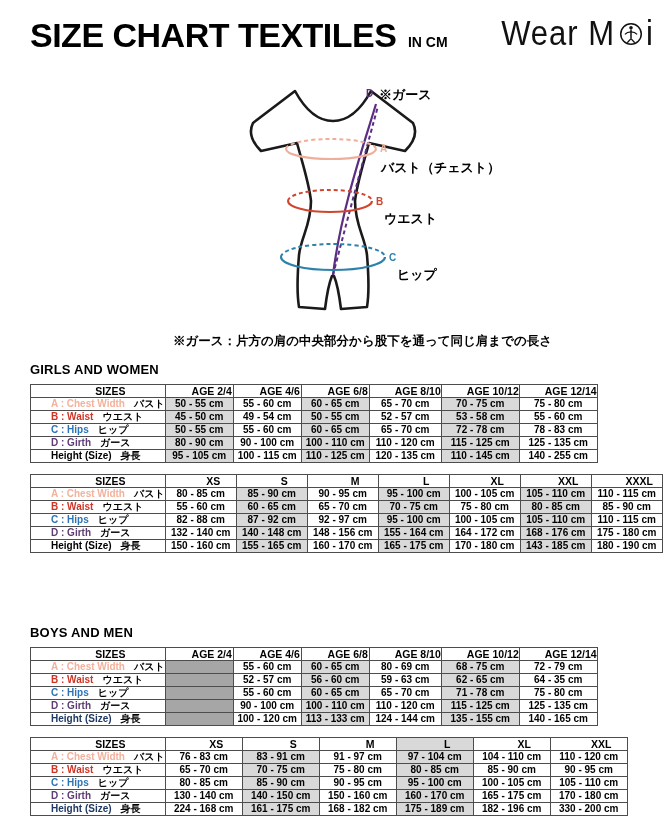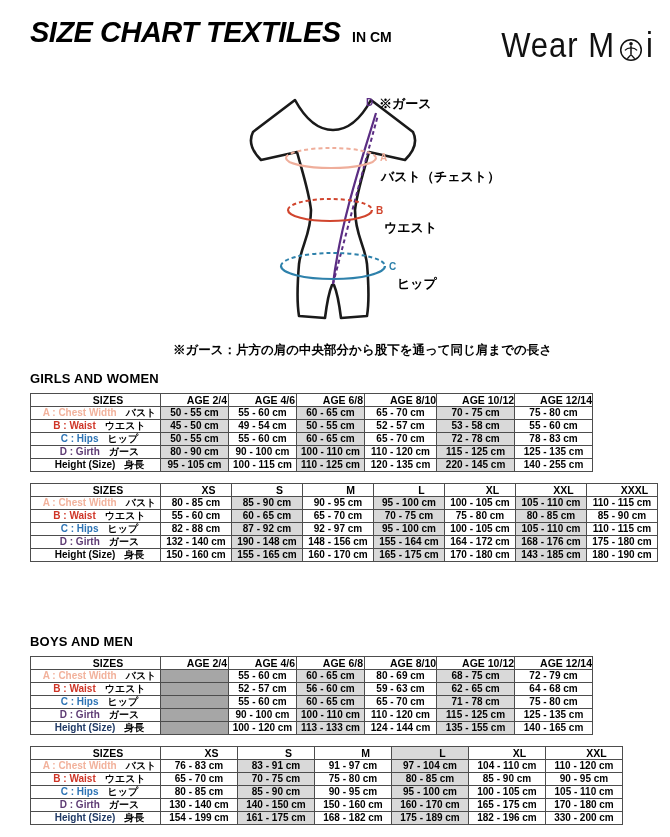--- a/index.html
+++ b/index.html
@@ -2,44 +2,44 @@
 <html><head>
 <meta charset="utf-8">
 <style>
   * { margin:0; padding:0; box-sizing:border-box; }
   body {
     width:670px; height:837px; background:#ffffff; color:#000;
     font-family:"Liberation Sans", sans-serif; overflow:hidden;
   }
   .hdr { display:flex; justify-content:space-between; align-items:flex-start; padding:16px 16px 0 30px; }
   .title-wrap { white-space:nowrap; }
-  .title { display:inline; font-size:29px; font-weight:bold; letter-spacing:-0.5px;font-style:italic; }
+  .title { display:inline; font-size:34px; font-weight:bold; letter-spacing:-0.5px; }
   .unit { display:inline; font-size:14px; font-weight:bold; margin-left:7px; }
-  .logo { display:flex; align-items:flex-end; margin-top:12px; }
+  .logo { display:flex; align-items:flex-start; margin-top:0; }
   .logo span { font-size:31px; font-weight:400; letter-spacing:1px; color:#111;
     transform:scaleY(1.12); display:inline-block; }
   .logo svg { margin:2px 1px 0 2px; }
 
   .diagram { position:relative; height:250px; margin-top:24px; }
   .diagram svg { position:absolute; left:183px; top:0; }
 
   .note { text-align:center; font-size:12.5px; font-weight:bold; padding-left:55px; margin-top:4px; }
 
   .section-heading { font-size:13px; font-weight:bold; letter-spacing:0.2px; margin-left:30px; }
   .gh { margin-top:12px; margin-bottom:7px; }
   .bh { margin-top:72px; margin-bottom:7px; }
 
   table { border-collapse:collapse; table-layout:fixed; margin-left:30px; }
   .tbl-gap { margin-top:11px; }
   th, td {
     border:1px solid #4d4d4d; font-size:10px; font-weight:bold; text-align:center;
     height:13px; line-height:12px; padding:0; white-space:nowrap; overflow:hidden;
   }
   th { font-size:10.5px; background:#ffffff;padding-left:25px; }
-  td.lbl { text-align:center; padding-left:8px; background:#ffffff; }
+  td.lbl { text-align:left; padding-left:20px; background:#ffffff; }
   .jp { color:#000; margin-left:9px; }
   .shade { background:#d9d9d9 !important; }
   .dark { background:#a6a6a6 !important; }
 </style>
 </head>
 <body>
 
 <div class="hdr">
   <div class="title-wrap">
     <h1 class="title">SIZE CHART TEXTILES</h1>
@@ -154,21 +154,21 @@
         <td>110 - 120 cm</td>
         <td class="shade">115 - 125 cm</td>
         <td>125 - 135 cm</td>
       </tr>
       <tr>
         <td class="lbl"><span style="color: rgb(0, 0, 0);">Height (Size)</span><span class="jp">身長</span></td>
         <td class="shade">95 - 105 cm</td>
         <td>100 - 115 cm</td>
         <td class="shade">110 - 125 cm</td>
         <td>120 - 135 cm</td>
-        <td class="shade">220 - 145 cm</td>
+        <td class="shade">110 - 145 cm</td>
         <td>140 - 255 cm</td>
       </tr>
     </tbody>
   </table>
 <table class="tbl-gap">
     <colgroup>
       <col style="width: 130px;">
       <col style="width: 71px;">
       <col style="width: 71px;">
       <col style="width: 71px;">
@@ -216,21 +216,21 @@
         <td class="shade">87 - 92 cm</td>
         <td>92 - 97 cm</td>
         <td class="shade">95 - 100 cm</td>
         <td>100 - 105 cm</td>
         <td class="shade">105 - 110 cm</td>
         <td>110 - 115 cm</td>
       </tr>
       <tr>
         <td class="lbl"><span style="color: rgb(94, 60, 116);">D : Girth</span><span class="jp">ガース</span></td>
         <td>132 - 140 cm</td>
-        <td class="shade">190 - 148 cm</td>
+        <td class="shade">140 - 148 cm</td>
         <td>148 - 156 cm</td>
         <td class="shade">155 - 164 cm</td>
         <td>164 - 172 cm</td>
         <td class="shade">168 - 176 cm</td>
         <td>175 - 180 cm</td>
       </tr>
       <tr>
         <td class="lbl"><span style="color: rgb(0, 0, 0);">Height (Size)</span><span class="jp">身長</span></td>
         <td>150 - 160 cm</td>
         <td class="shade">155 - 165 cm</td>
@@ -275,21 +275,21 @@
         <td class="shade">68 - 75 cm</td>
         <td>72 - 79 cm</td>
       </tr>
       <tr>
         <td class="lbl"><span style="color: rgb(207, 53, 39);">B : Waist</span><span class="jp">ウエスト</span></td>
         <td class="dark"></td>
         <td>52 - 57 cm</td>
         <td class="shade">56 - 60 cm</td>
         <td>59 - 63 cm</td>
         <td class="shade">62 - 65 cm</td>
-        <td>64 - 68 cm</td>
+        <td>64 - 35 cm</td>
       </tr>
       <tr>
         <td class="lbl"><span style="color: rgb(46, 116, 181);">C : Hips</span><span class="jp">ヒップ</span></td>
         <td class="dark"></td>
         <td>55 - 60 cm</td>
         <td class="shade">60 - 65 cm</td>
         <td>65 - 70 cm</td>
         <td class="shade">71 - 78 cm</td>
         <td>75 - 80 cm</td>
       </tr>
@@ -366,21 +366,21 @@
         <td class="lbl"><span style="color: rgb(94, 60, 116);">D : Girth</span><span class="jp">ガース</span></td>
         <td>130 - 140 cm</td>
         <td class="shade">140 - 150 cm</td>
         <td>150 - 160 cm</td>
         <td class="shade">160 - 170 cm</td>
         <td>165 - 175 cm</td>
         <td>170 - 180 cm</td>
       </tr>
       <tr>
         <td class="lbl"><span style="color: rgb(31, 56, 100);">Height (Size)</span><span class="jp">身長</span></td>
-        <td>154 - 199 cm</td>
+        <td>224 - 168 cm</td>
         <td class="shade">161 - 175 cm</td>
         <td>168 - 182 cm</td>
         <td class="shade">175 - 189 cm</td>
         <td>182 - 196 cm</td>
         <td>330 - 200 cm</td>
       </tr>
     </tbody>
   </table>
 
 </body></html>

